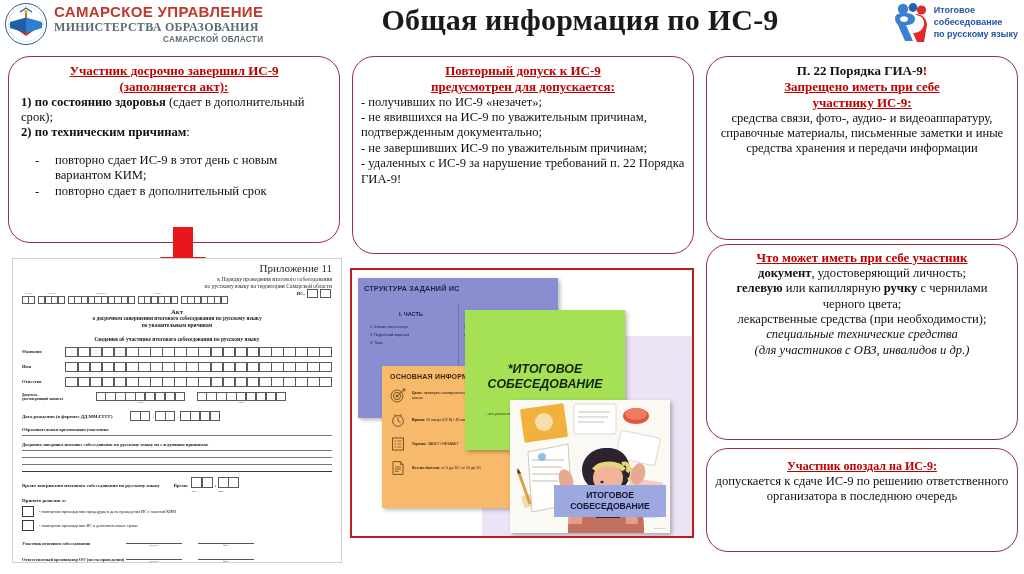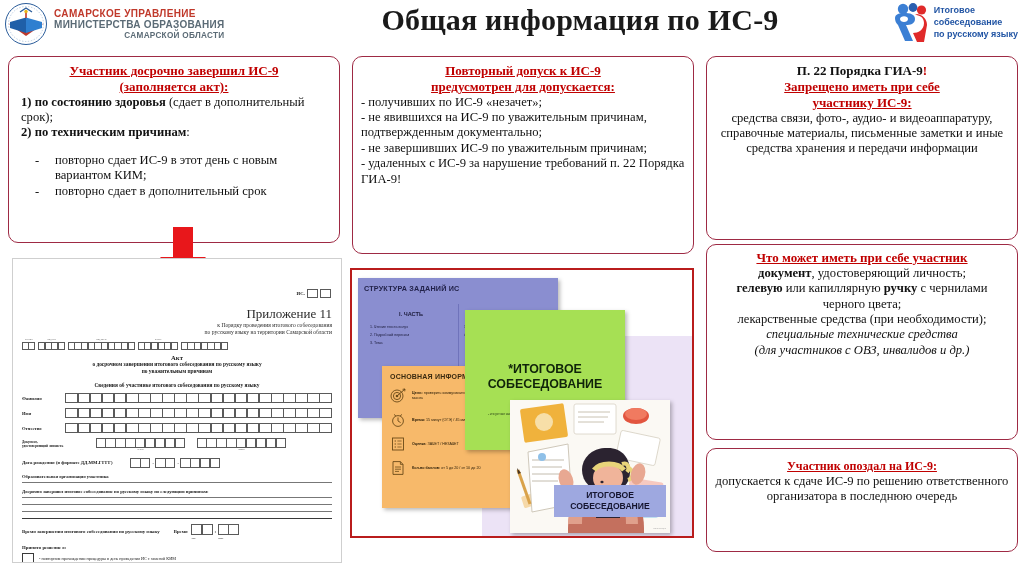--- a/index.html
+++ b/index.html
@@ -36,32 +36,33 @@
   }
   .logo-emblem {
     width: 44px; height: 44px;
     position: relative;
   }
   .logo-left-text {
     line-height: 1.12;
     font-family: "Liberation Sans", sans-serif;
   }
   .logo-line1 {
-    font-size: 10px;
+    font-size: 15px;
     font-weight: bold;
     color: #c0392b;
     letter-spacing: 0.35px;
     white-space: nowrap;
   }
   .logo-line2 {
-    font-size: 10px;
+    font-size: 12px;
     font-weight: bold;
     color: #5b6b76;
     letter-spacing: 0.3px;
     white-space: nowrap;
+    font-family: Liberation Serif, serif;
   }
   .logo-line3 {
     font-size: 8.2px;
     font-weight: bold;
     color: #5b6b76;
     letter-spacing: 0.3px;
     white-space: nowrap;
     text-align: right;
   }
   .page-title {
@@ -92,21 +93,21 @@
     font-weight: bold;
     color: #2255a4;
     line-height: 1.3;
     white-space: nowrap;
   }
 
   
   .box {
     position: absolute;
     border: 1.6px solid #9e2a44;
-    border-radius: 10px;
+    border-radius: 22px;
     background: #ffffff;
     box-sizing: border-box;
     padding: 5px 8px 5px 8px;
     font-size: 12.6px;
     line-height: 1.22;
     color: #111111;
   }
   .box .bx-title {
     display: block;
     text-align: center;
@@ -199,21 +200,21 @@
     font-family: "Liberation Serif", serif;
     color: #1a1a1a;
   }
   .doc-inner { position: relative; width: 100%; height: 100%; padding: 3px 9px; box-sizing: border-box; }
   .doc-appendix {
     text-align: right;
     font-size: 5.6px;
     line-height: 1.25;
     color: #2b2b2b;
   }
-  .doc-appendix .big { font-size: 13px; margin-top: 44px; }
+  .doc-appendix .big { font-size: 11px; }
   .codebar { display: flex; gap: 3px; margin-top: 3px; align-items: flex-end; }
   .codegrp { display: flex; flex-direction: column; align-items: center; }
   .codegrp .cap { font-size: 2.6px; color: #555; line-height: 1; margin-bottom: 0.5px; white-space: nowrap; }
   .cells { display: flex; }
   .cells i { display: block; width: 5.2px; height: 6px; border: 0.5px solid #5a5a5a; margin-left: -0.5px; }
   .doc-acttitle { text-align: center; font-size: 6.6px; font-weight: bold; margin-top: 4px; }
   .doc-actsub { text-align: center; font-size: 5.4px; font-weight: bold; line-height: 1.3; }
   .doc-isbox { position: absolute; right: 10px; top: 30px; display: flex; align-items: center; gap: 2px; font-size: 4.6px; font-weight: bold; }
   .doc-isbox i { display: block; width: 9px; height: 7px; border: 0.5px solid #5a5a5a; }
   .doc-section { text-align: center; font-size: 5.4px; font-weight: bold; margin-top: 7px; }
@@ -321,20 +322,21 @@
   .mi-ico { width: 16px; height: 16px; flex: none; }
   .mi-txt { font-family: "Liberation Sans", sans-serif; font-size: 3.7px; color: #2a1d08; line-height: 1.35; }
   .mi-txt b { font-weight: bold; }
   .slide-main .credit { position: absolute; right: 5px; bottom: 3px; font-size: 2.4px; color: #7a5a2a; }
   
   .slide-green {
     left: 113px; top: 40px;
     width: 160px; height: 140px;
     background: #a6e054;
     padding: 0;
+    font-style: italic;
   }
   .slide-green .g-title {
     position: absolute;
     left: 0; right: 0; top: 52px;
     text-align: center;
     font-family: "Liberation Sans", sans-serif;
     font-size: 12.4px;
     font-weight: bold;
     color: #10240a;
     line-height: 1.22;

